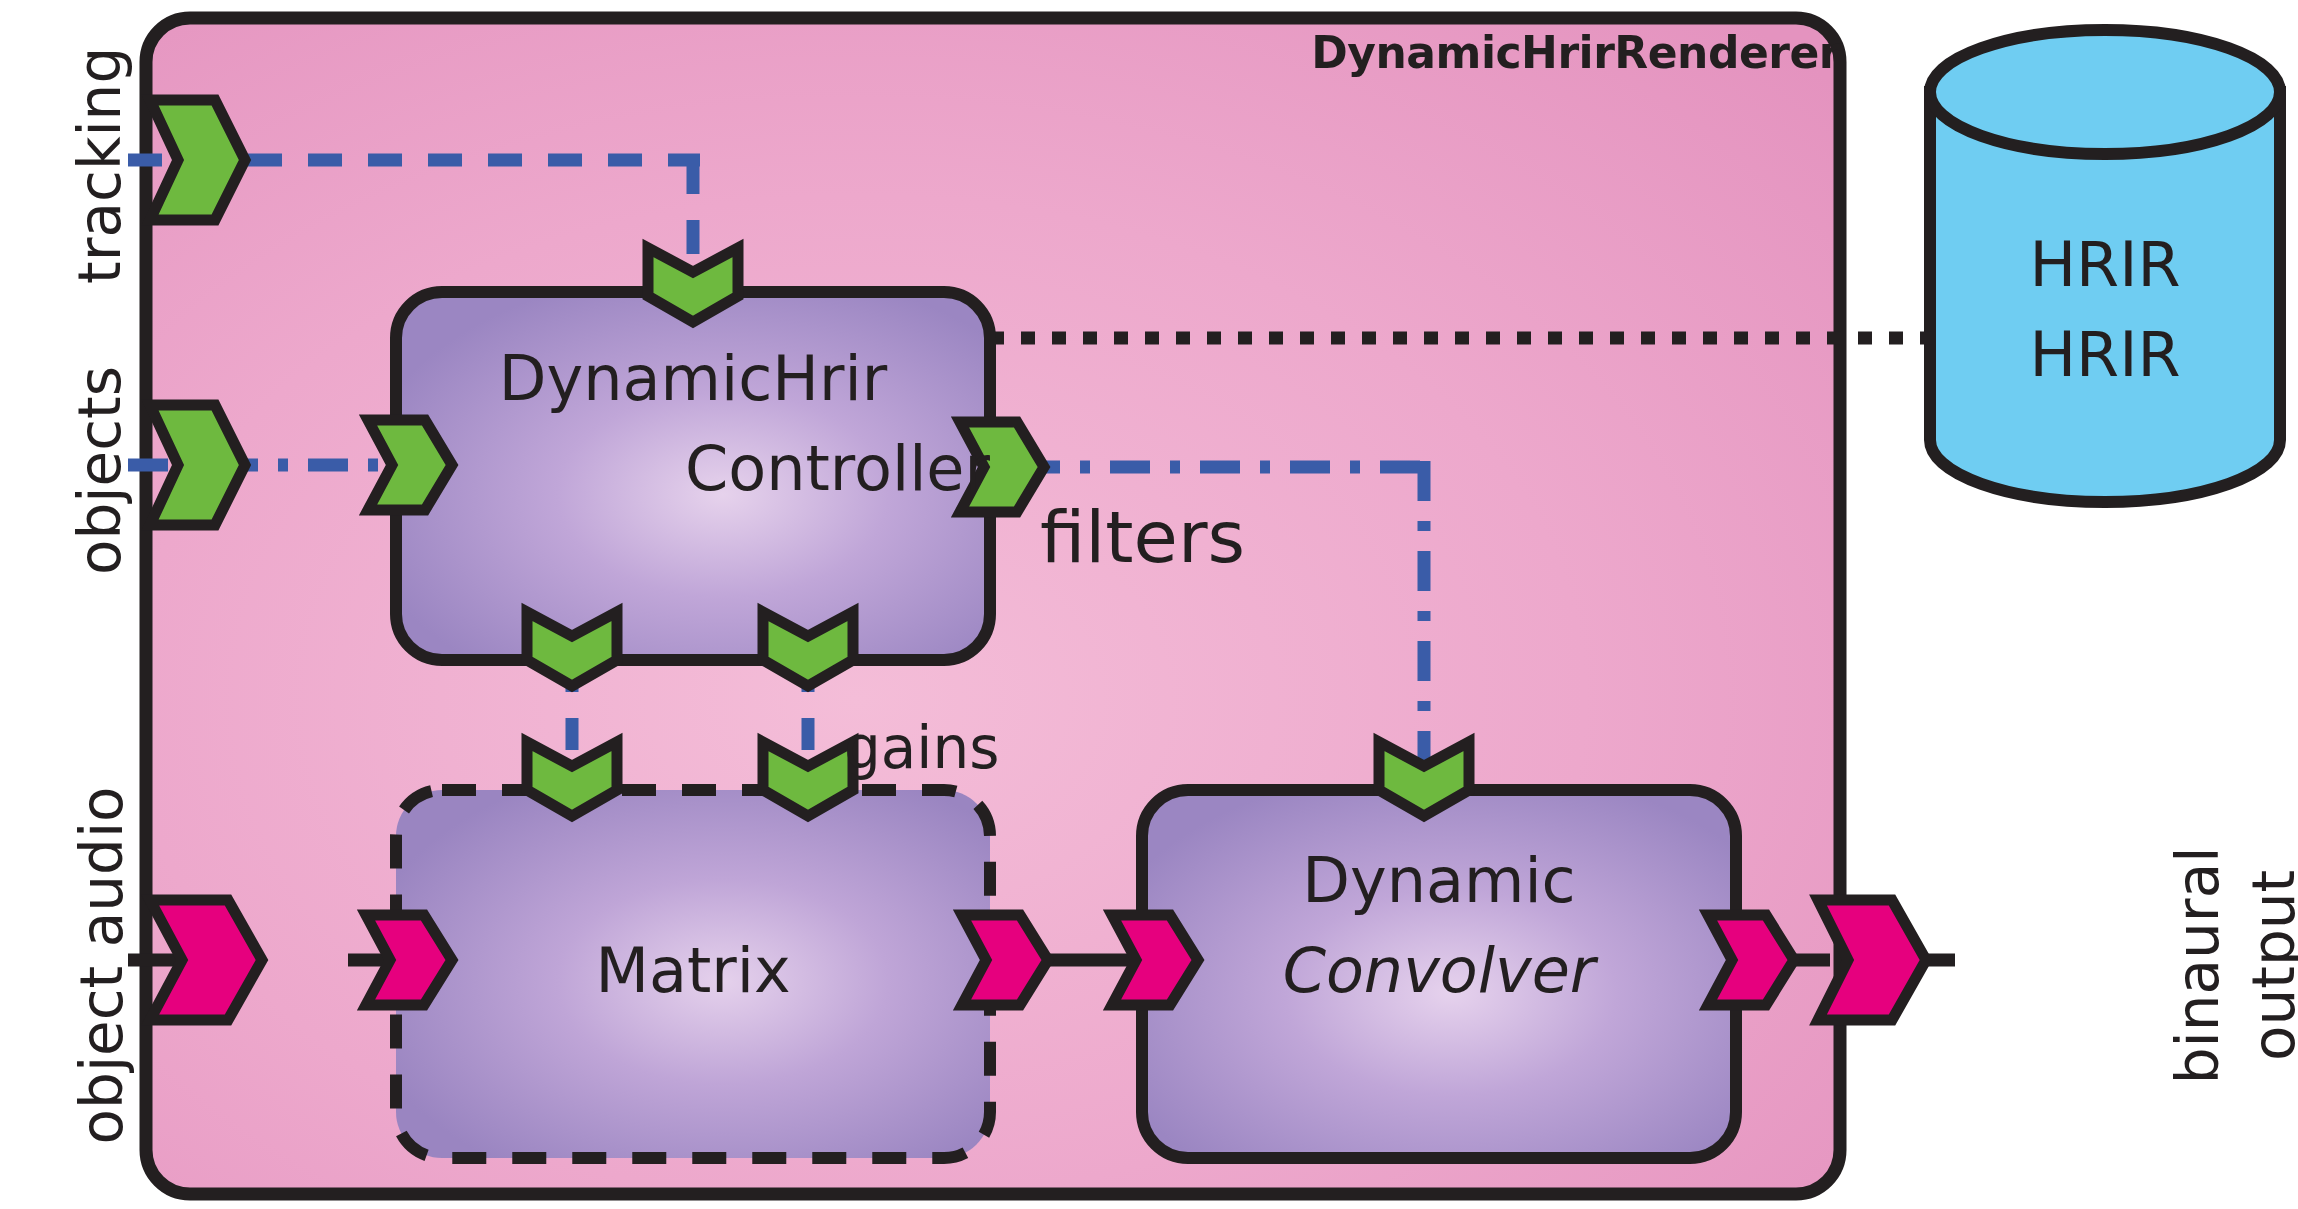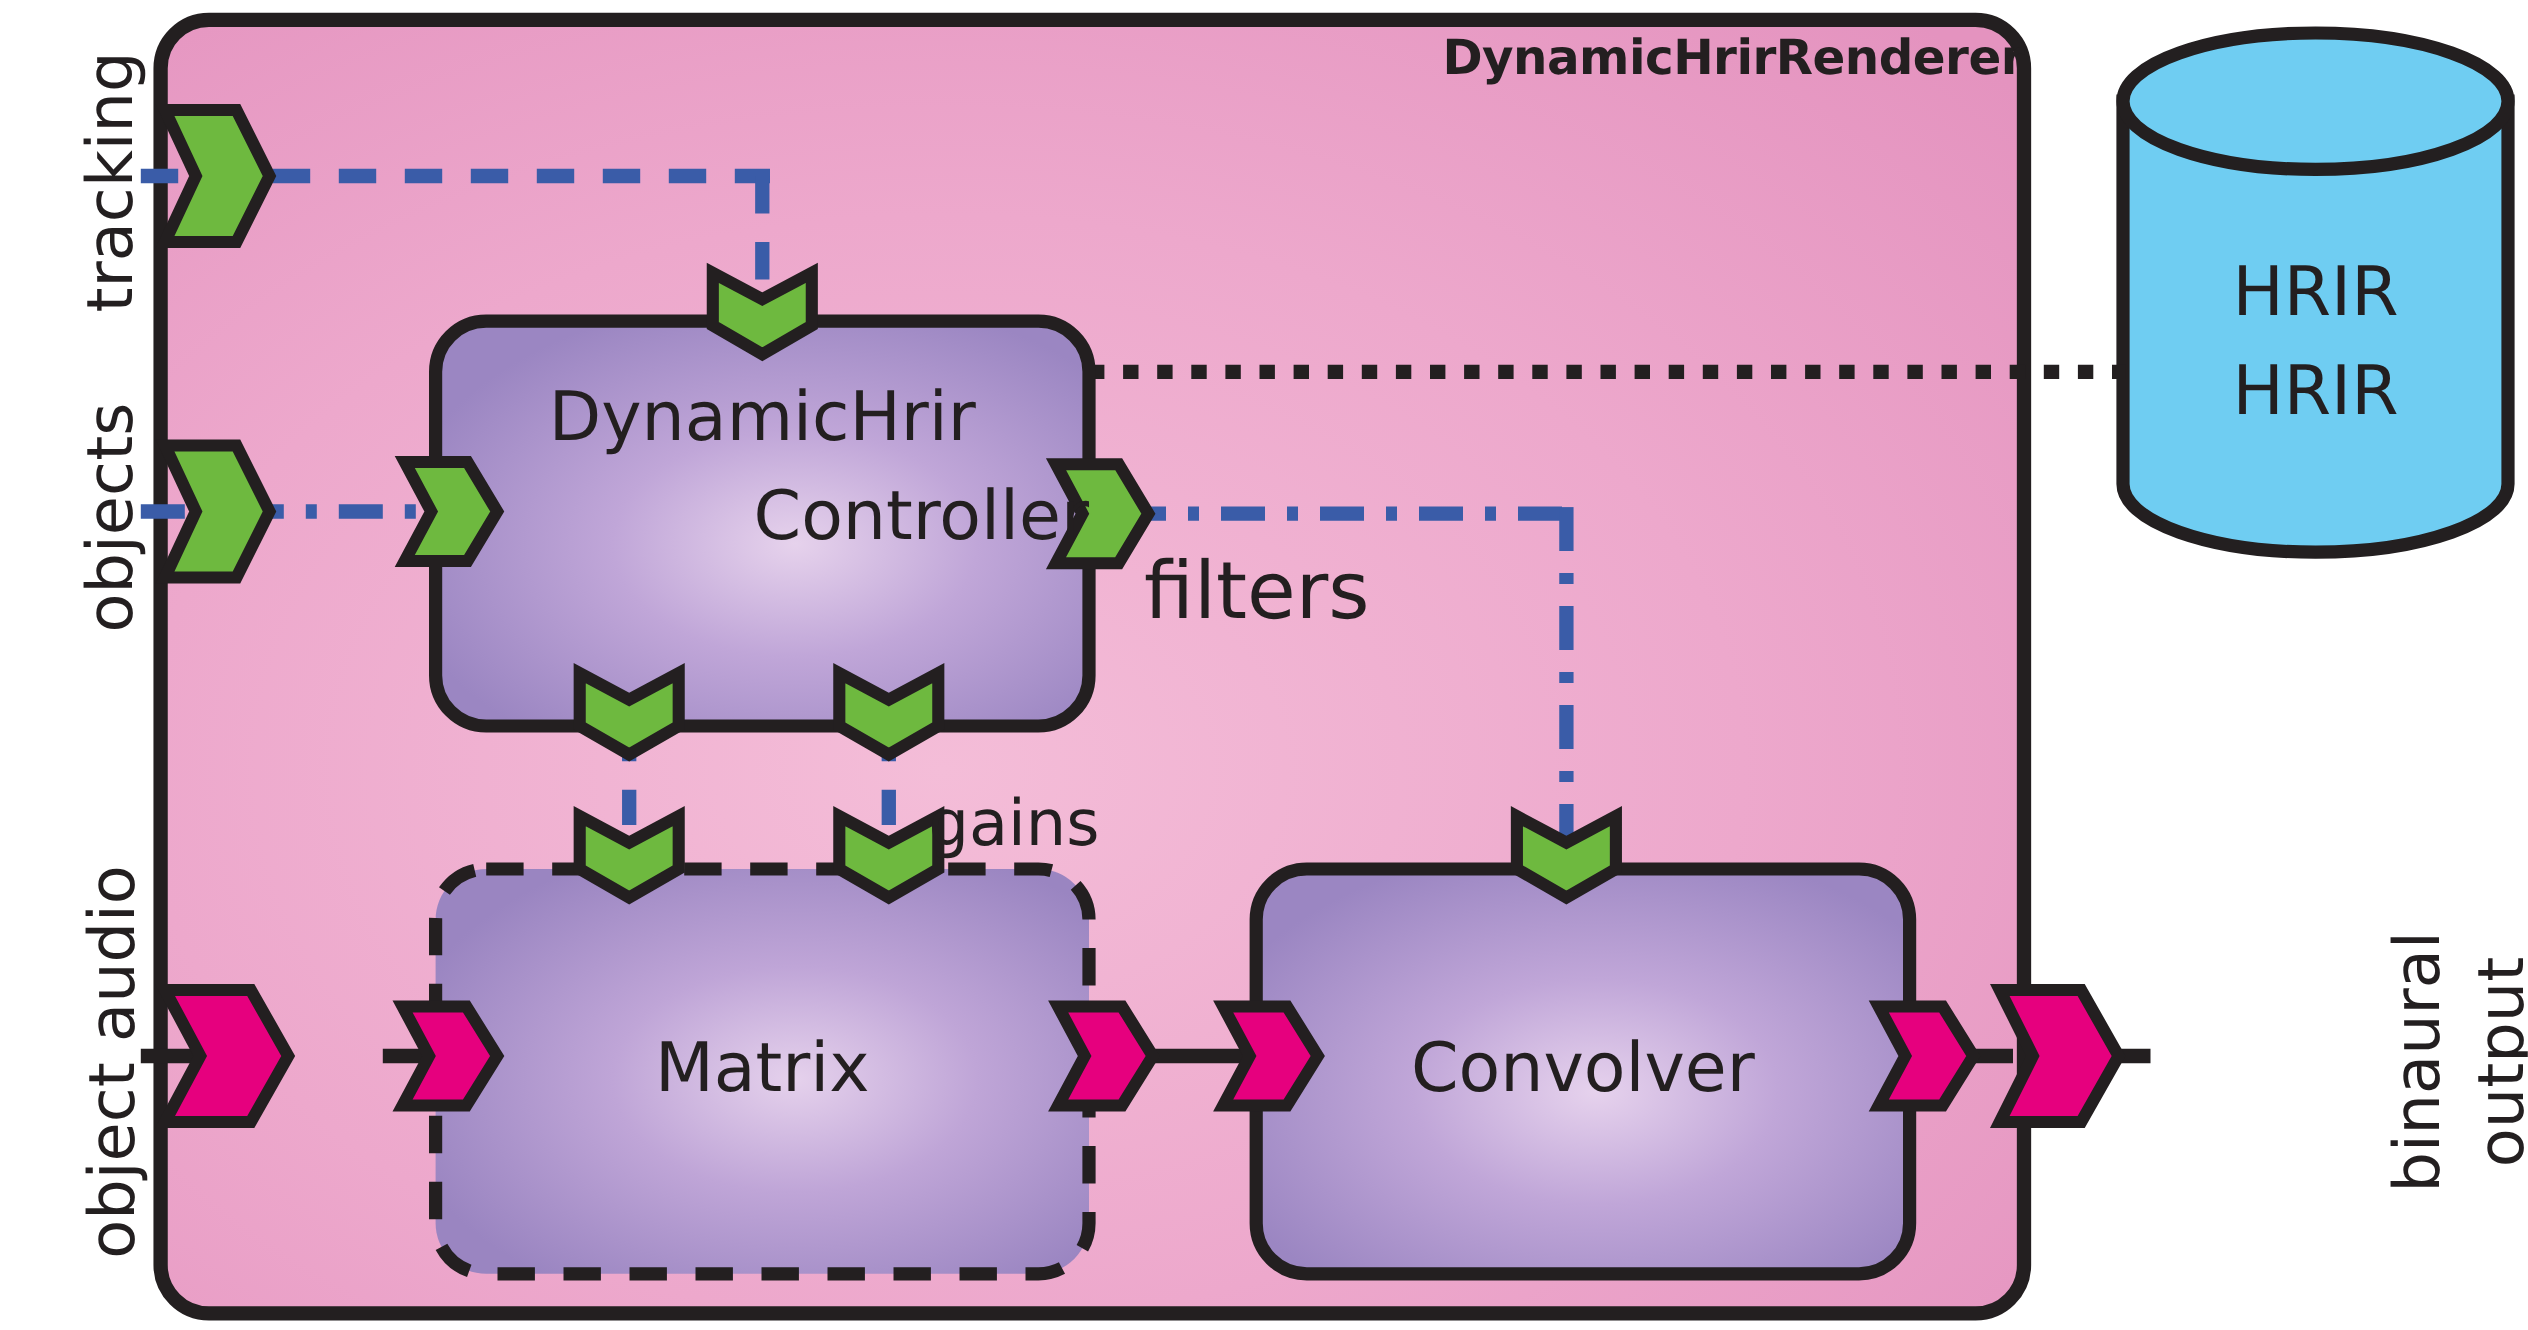--- a/index.html
+++ b/index.html
@@ -179,21 +179,22 @@
 </svg>
 
 <div class="lbl" style="left:146px; top:30px; width:1694px; text-align:right;
             font-size:44px; font-weight:bold; letter-spacing:-0.5px;">DynamicHrirRenderer</div>
 
 <div class="lbl" style="left:396px; top:346px; width:594px; text-align:center; font-size:62px;">DynamicHrir</div>
 <div class="lbl" style="left:396px; top:436px; width:594px; text-align:right; font-size:62px;">Controller</div>
 
 <div class="lbl" style="left:396px; top:938px; width:594px; text-align:center; font-size:62px;">Matrix</div>
 
-<div class="lbl" style="left:1142px; top:938px; width:594px; text-align:center; font-size:62px;">Convolver</div>
+<div class="lbl" style="left:1142px; top:848px; width:594px; text-align:center; font-size:62px;">Dynamic</div>
+<div class="lbl" style="left:1142px; top:938px; width:594px; text-align:center; font-size:62px;font-style:italic;">Convolver</div>
 
 <div class="lbl" style="left:1930px; top:232px; width:350px; text-align:center; font-size:62px;">HRIR</div>
 <div class="lbl" style="left:1930px; top:322px; width:350px; text-align:center; font-size:62px;">HRIR</div>
 
 <div class="lbl" style="left:1040px; top:500px; font-size:72px;">filters</div>
 <div class="lbl" style="left:844px; top:690px; font-size:58px;margin-top:28px;">gains</div>
 
 <div class="lbl vert-label" style="left:-40px; top:135px; width:280px; font-size:58px;
             transform: rotate(-90deg);">tracking</div>
 

